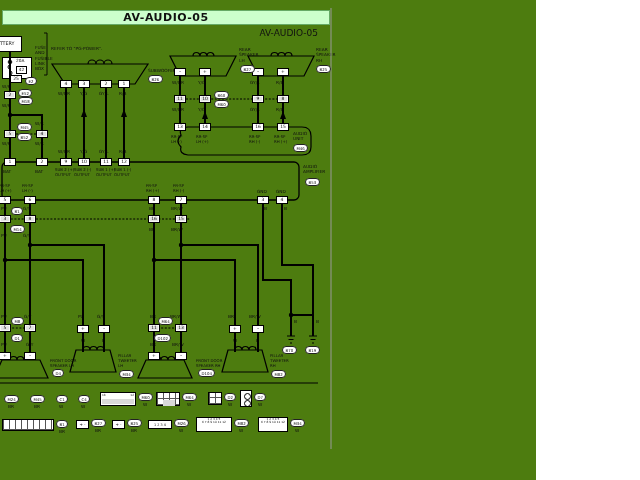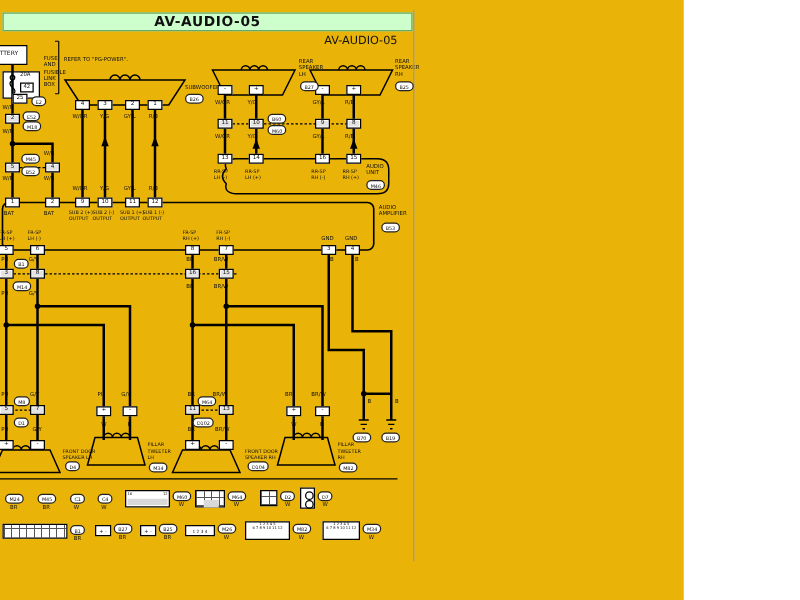--- a/index.html
+++ b/index.html
@@ -1,17 +1,17 @@
 <!DOCTYPE html>
 <html><head>
 <meta charset="utf-8">
 <style>
   html,body{margin:0;padding:0;background:#fff;}
-  #canvas{position:relative;width:536px;height:480px;background:#eab308;overflow:hidden;
-          font-family:"DejaVu Sans",sans-serif;color:#111;padding-left:11px;}
+  #canvas{position:relative;width:536px;height:480px;background:#4d7c0f;overflow:hidden;
+          font-family:"DejaVu Sans",sans-serif;color:#111;}
   .lbl{position:absolute;font:4.3px/1.25 "DejaVu Sans",sans-serif;color:#111;white-space:nowrap;}
   .stack span{display:block;}
   .pin{position:absolute;width:12px;height:8px;border:1px solid #000;background:#fff;
        font:4.5px/6px "DejaVu Sans",sans-serif;text-align:center;box-sizing:border-box;z-index:3;}
   .pin.j{background:#e3e3e3;box-shadow:inset 0 0 0 0.7px #fff;}
   .cap{position:absolute;border:0.9px solid #222;border-radius:6px;font:3.9px/5px "DejaVu Sans",sans-serif;
        padding:0.5px 2.5px;background:#fff;z-index:4;white-space:nowrap;}
   .box{position:absolute;border:1px solid #000;background:#fff;box-sizing:border-box;}
   .banner{position:absolute;left:2px;top:10px;width:328px;height:15px;background:#ccffcc;
           border:1px solid #66aa66;box-sizing:border-box;text-align:center;

